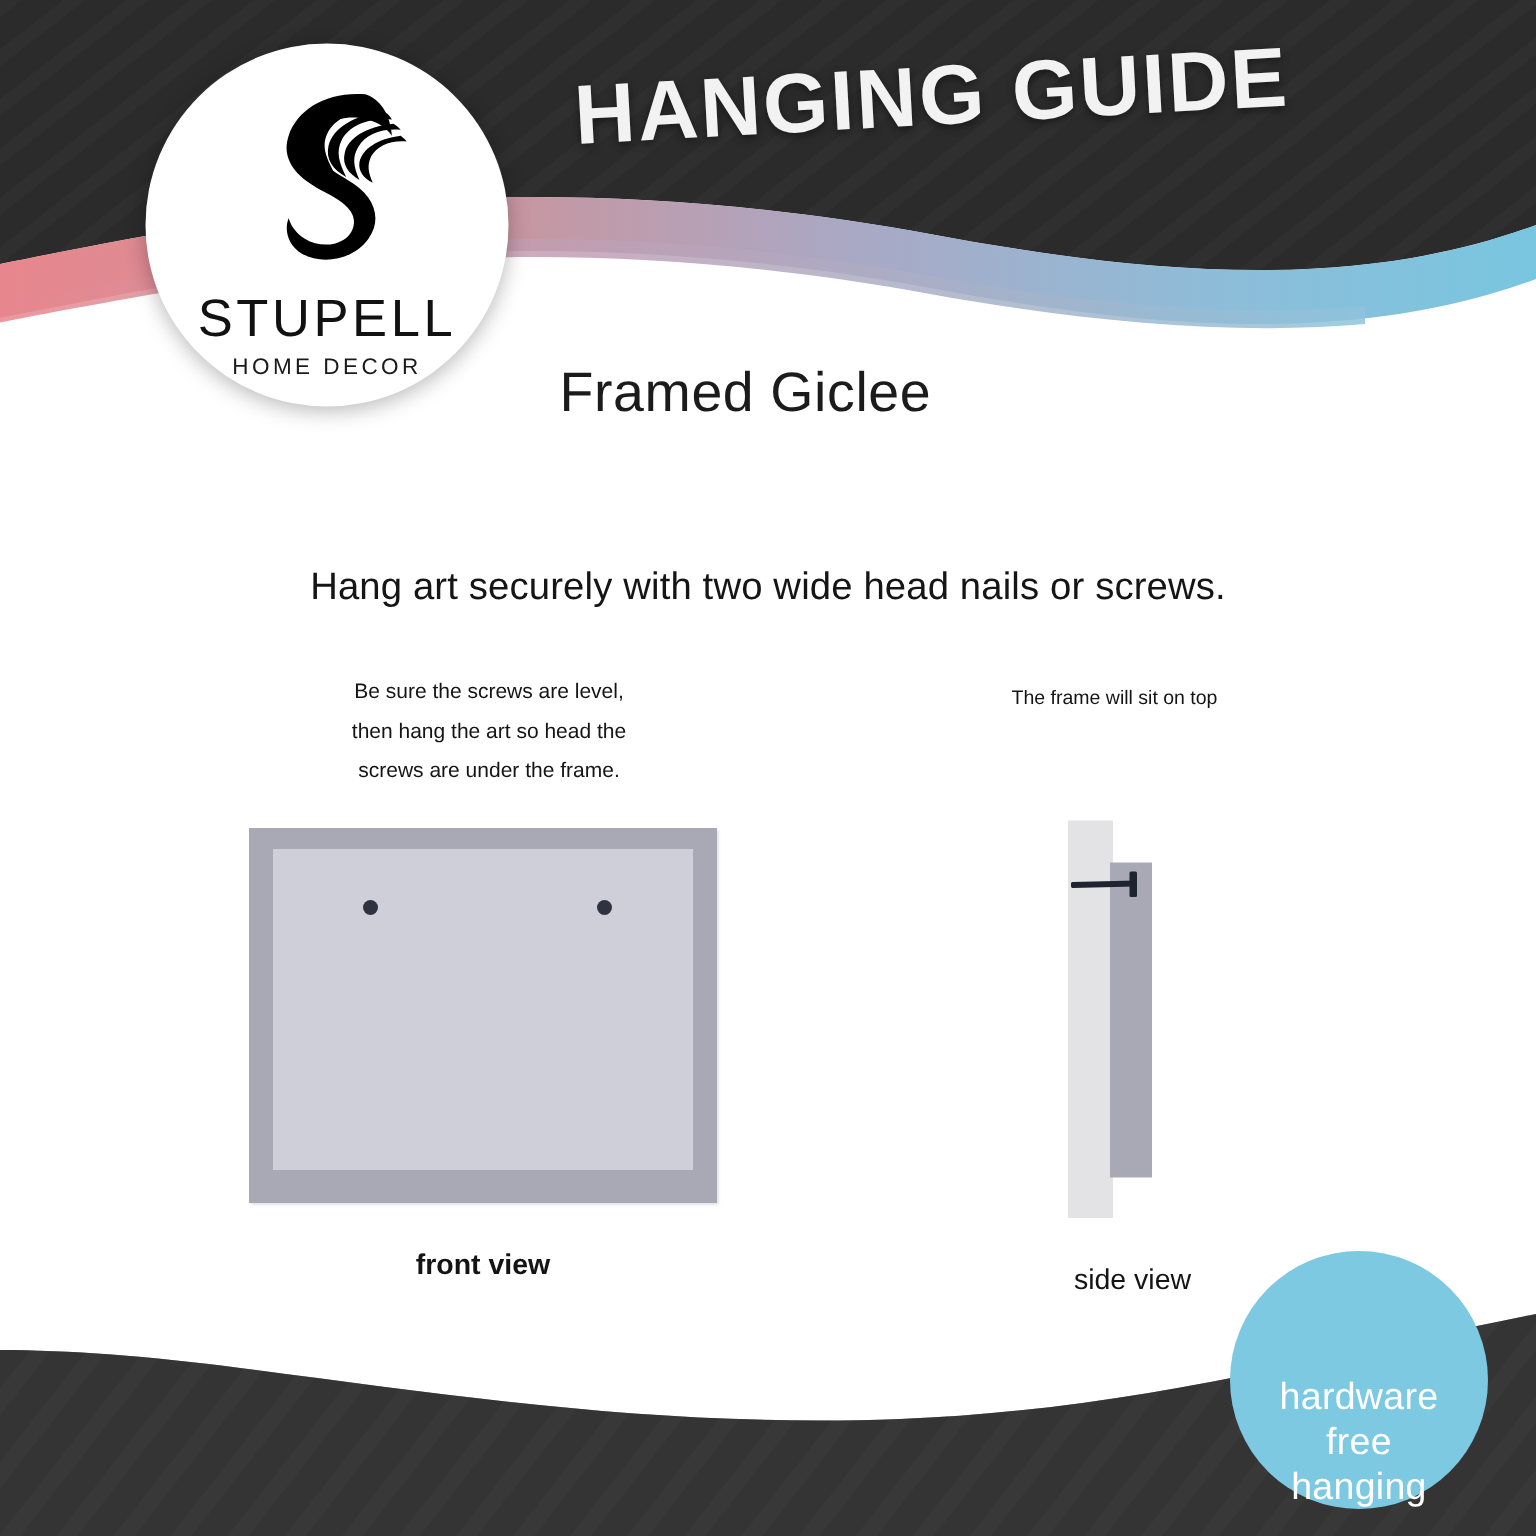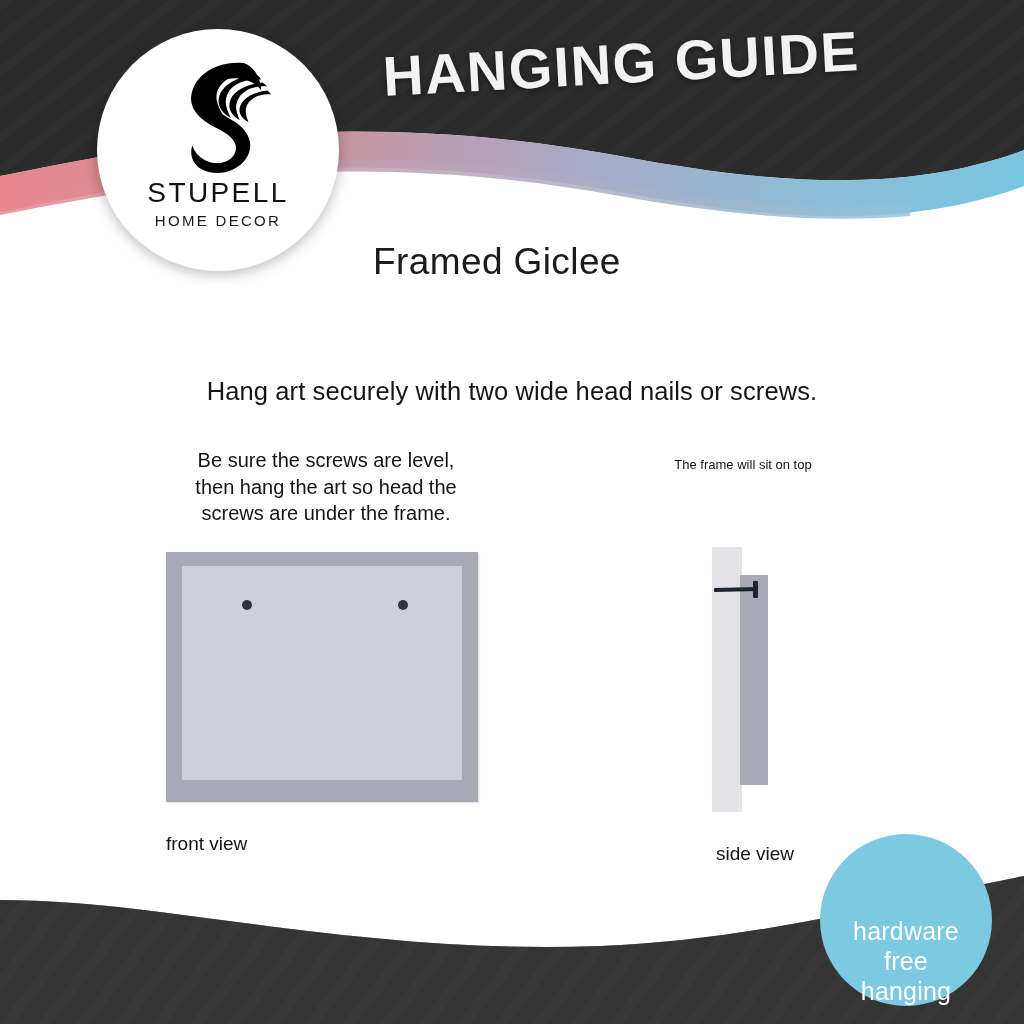--- a/index.html
+++ b/index.html
@@ -18,21 +18,21 @@
   
   .logo-circle{
     position:absolute;left:97px;top:29px;width:242px;height:242px;border-radius:50%;
     background:#ffffff;
     box-shadow:0 3px 14px rgba(0,0,0,.28);
     display:flex;flex-direction:column;align-items:center;justify-content:flex-start;
     z-index:6;
   }
   .logo-mark{margin-top:26px;width:118px;height:122px;}
   .logo-word{
-    font-size:28px;letter-spacing:2.4px;color:#111;margin-top:0;
+    font-size:35px;letter-spacing:2.4px;color:#111;margin-top:16px;
     font-family:"Liberation Sans", sans-serif;font-weight:400;
   }
   .logo-sub{
     font-size:15px;letter-spacing:2.3px;color:#1a1a1a;margin-top:3px;
     font-family:"Liberation Sans", sans-serif;font-weight:400;
   }
 
   
   .header-title{
     position:absolute;left:383px;top:44px;
@@ -56,21 +56,21 @@
     position:absolute;left:0;right:0;top:338px;
     text-align:center;
     font-size:25.5px;color:#151515;font-weight:500;letter-spacing:.1px;
     z-index:4;
     margin-top:39px;
   }
 
   
   .cap-left{
     position:absolute;left:176px;top:447px;width:300px;
-    text-align:center;font-size:20px;line-height:26.5px;color:#141414;font-weight:500;
+    text-align:center;font-size:14px;line-height:26.5px;color:#141414;font-weight:500;
     z-index:4;
   }
   .cap-right{
     position:absolute;left:598px;top:452px;width:290px;
     text-align:center;font-size:13px;line-height:26.5px;color:#141414;font-weight:500;
     z-index:4;
   }
 
   
   .front-view{
@@ -105,22 +105,22 @@
     background:#1d2430;border-radius:1px;
     transform:rotate(-1.4deg);transform-origin:left center;
   }
   .nail-head{
     position:absolute;left:53px;top:41px;width:5px;height:17px;
     background:#1d2430;border-radius:1px;
   }
 
   
   .label-front{
-    position:absolute;left:166px;top:833px;width:312px;text-align:left;
-    font-size:19px;color:#141414;font-weight:400;z-index:4;
+    position:absolute;left:166px;top:833px;width:312px;text-align:center;
+    font-size:19px;color:#141414;font-weight:700;z-index:4;
   }
   .label-side{
     position:absolute;left:640px;top:843px;width:230px;text-align:center;
     font-size:19px;color:#141414;font-weight:500;z-index:4;
   }
 
   
   .badge{
     position:absolute;left:820px;top:834px;width:172px;height:172px;border-radius:50%;
     background:#7ec9e2;

